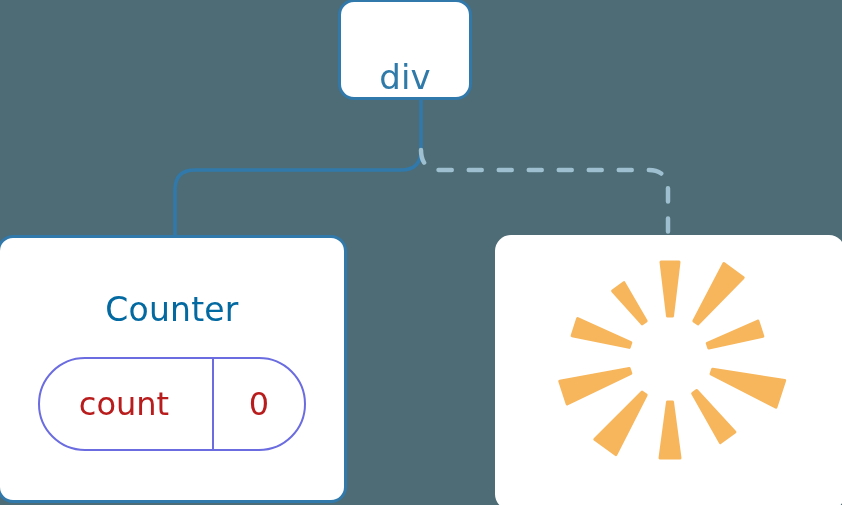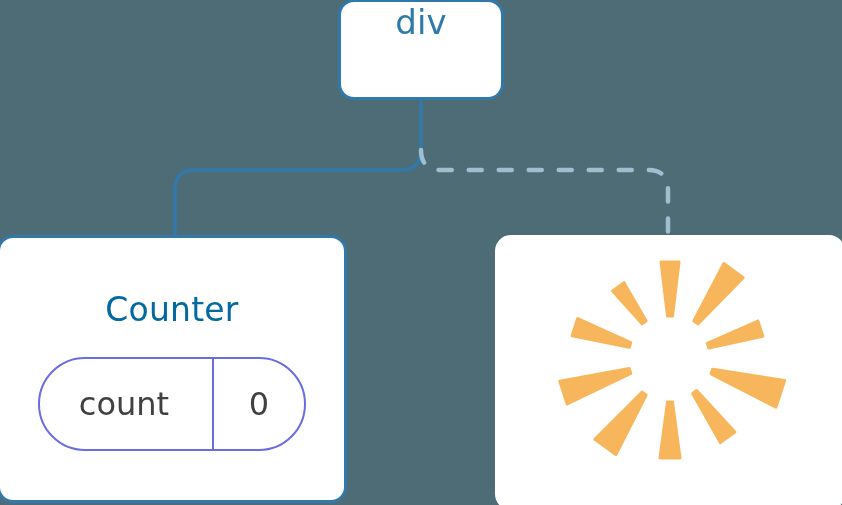--- a/index.html
+++ b/index.html
@@ -34,24 +34,24 @@
     box-sizing: border-box;
   }
   .node.bordered {
     border: 3px solid #3179ab;
   }
 
   
   #node-div {
     left: 338px;
     top: -1px;
-    width: 166px;
+    width: 134px;
     height: 101px;
     display: flex;
-    align-items: flex-start;
+    align-items: flex-end;
     justify-content: center;
   }
   #node-div .node-title {
     font-size: 34px;
     color: #2f7aa8;
     letter-spacing: 0.2px;
   }
 
   
   #node-counter {
@@ -80,21 +80,21 @@
     display: flex;
     align-items: stretch;
     box-sizing: border-box;
     background: #ffffff;
   }
   .state-pill .pill-key,
   .state-pill .pill-val {
     display: flex;
     align-items: center;
     justify-content: center;
-    color: #404040;
+    color: #b91c1c;
     font-size: 32px;
     box-sizing: border-box;
   }
   .state-pill .pill-key {
     flex: 0 0 172px;
     padding-right: 4px;
   }
   .state-pill .pill-val {
     flex: 0 0 92px;
     border-left: 2px solid #6b6ce0;

